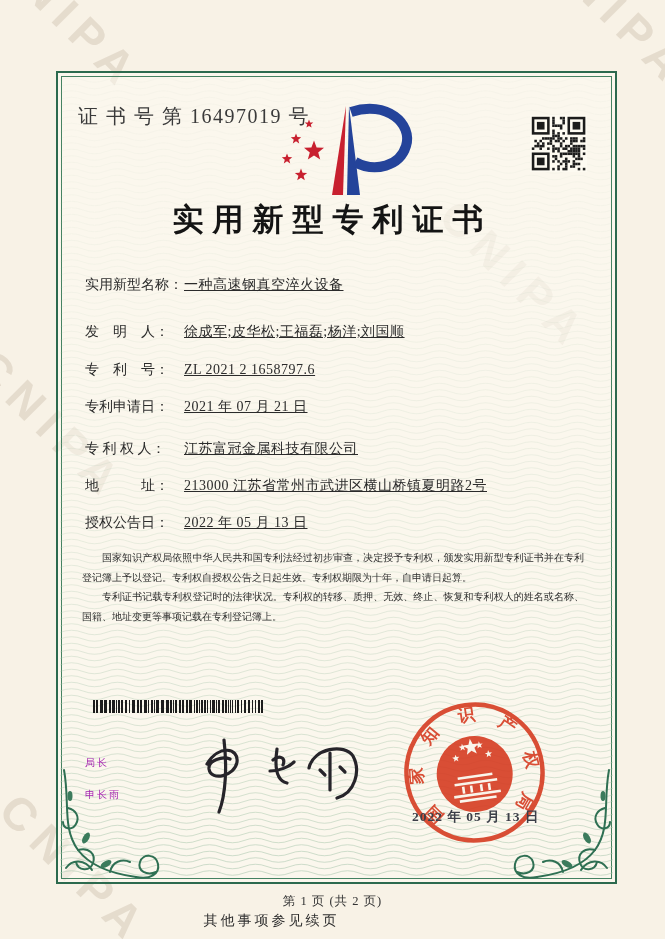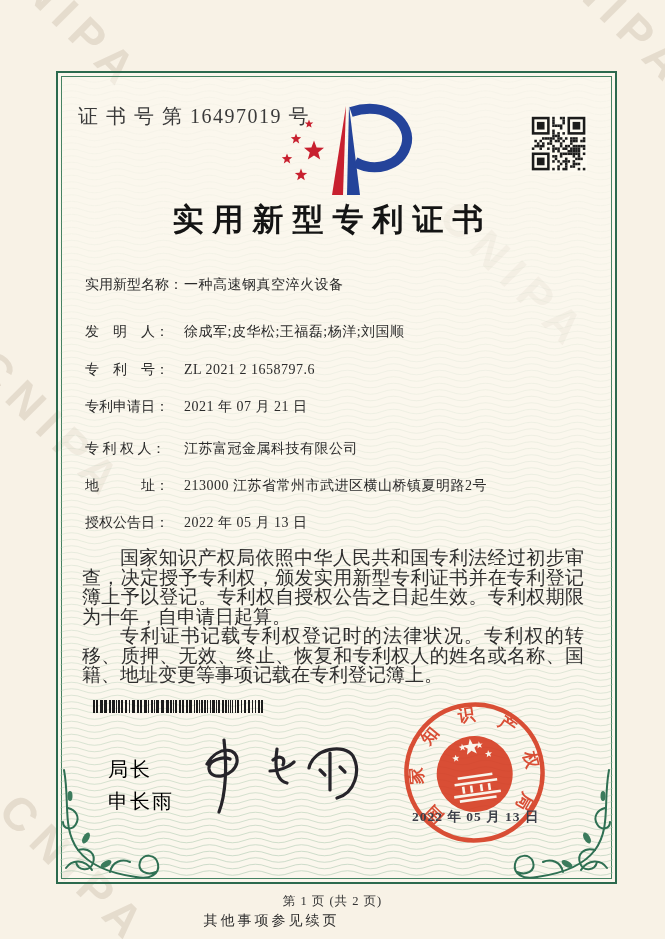--- a/index.html
+++ b/index.html
@@ -15,28 +15,28 @@
          border:2.5px solid #2c6a4e;background:rgba(255,253,246,0.45);z-index:2;box-sizing:border-box;}
   .frame-inner{position:absolute;inset:3px;border:1px solid #458262;}
   #guilloche{position:absolute;left:2px;top:2px;}
 
   .abs{position:absolute;z-index:3;}
   .cert-no{left:78px;top:103px;font-size:20px;letter-spacing:1.5px;color:#3a3a3a;}
   .title{left:0;top:199px;width:665px;text-align:center;font-size:31px;font-weight:600;
          letter-spacing:9px;color:#141414;}
   .row{left:85px;width:505px;font-size:14px;color:#2b2b2b;}
   .row .lbl{display:inline-block;width:99px;}
-  .row .val{letter-spacing:0.5px;}
+  .row .val{letter-spacing:0.5px;text-decoration:underline;}
   .pair2{position:absolute;left:268px;top:0;}
   .pair2 .lbl{width:auto;margin-right:2px;}
-  .paras{left:82px;top:548px;width:502px;font-size:19px;line-height:19.5px;
+  .paras{left:82px;top:548px;width:502px;font-size:10px;line-height:19.5px;
          color:#2e2e2e;text-align:justify;}
   .paras p{margin:0;text-indent:2em;}
   #barcode{left:93px;top:700px;}
-  .signer{left:108px;font-size:20px;color:#000000;letter-spacing:2px;}
+  .signer{left:85px;font-size:10px;color:#a21caf;letter-spacing:2px;}
   #signature{left:193px;top:736px;}
   #seal{left:397px;top:695px;transform:rotate(-8deg);opacity:0.9;}
   .seal-date{left:412px;top:808px;font-size:13.5px;letter-spacing:1px;color:#3c3f49;
              font-weight:600;z-index:4;}
   .page-info{left:0;top:857px;width:665px;text-align:center;font-size:12.5px;
              letter-spacing:1px;color:#333;margin-top:36px;}
   .footer-note{left:0;top:896px;width:543px;text-align:center;font-size:14px;
                letter-spacing:3px;color:#2e2e2e;margin-top:16px;}
   #logo{left:265px;top:98px;}
   #qr{left:530px;top:115px;}

